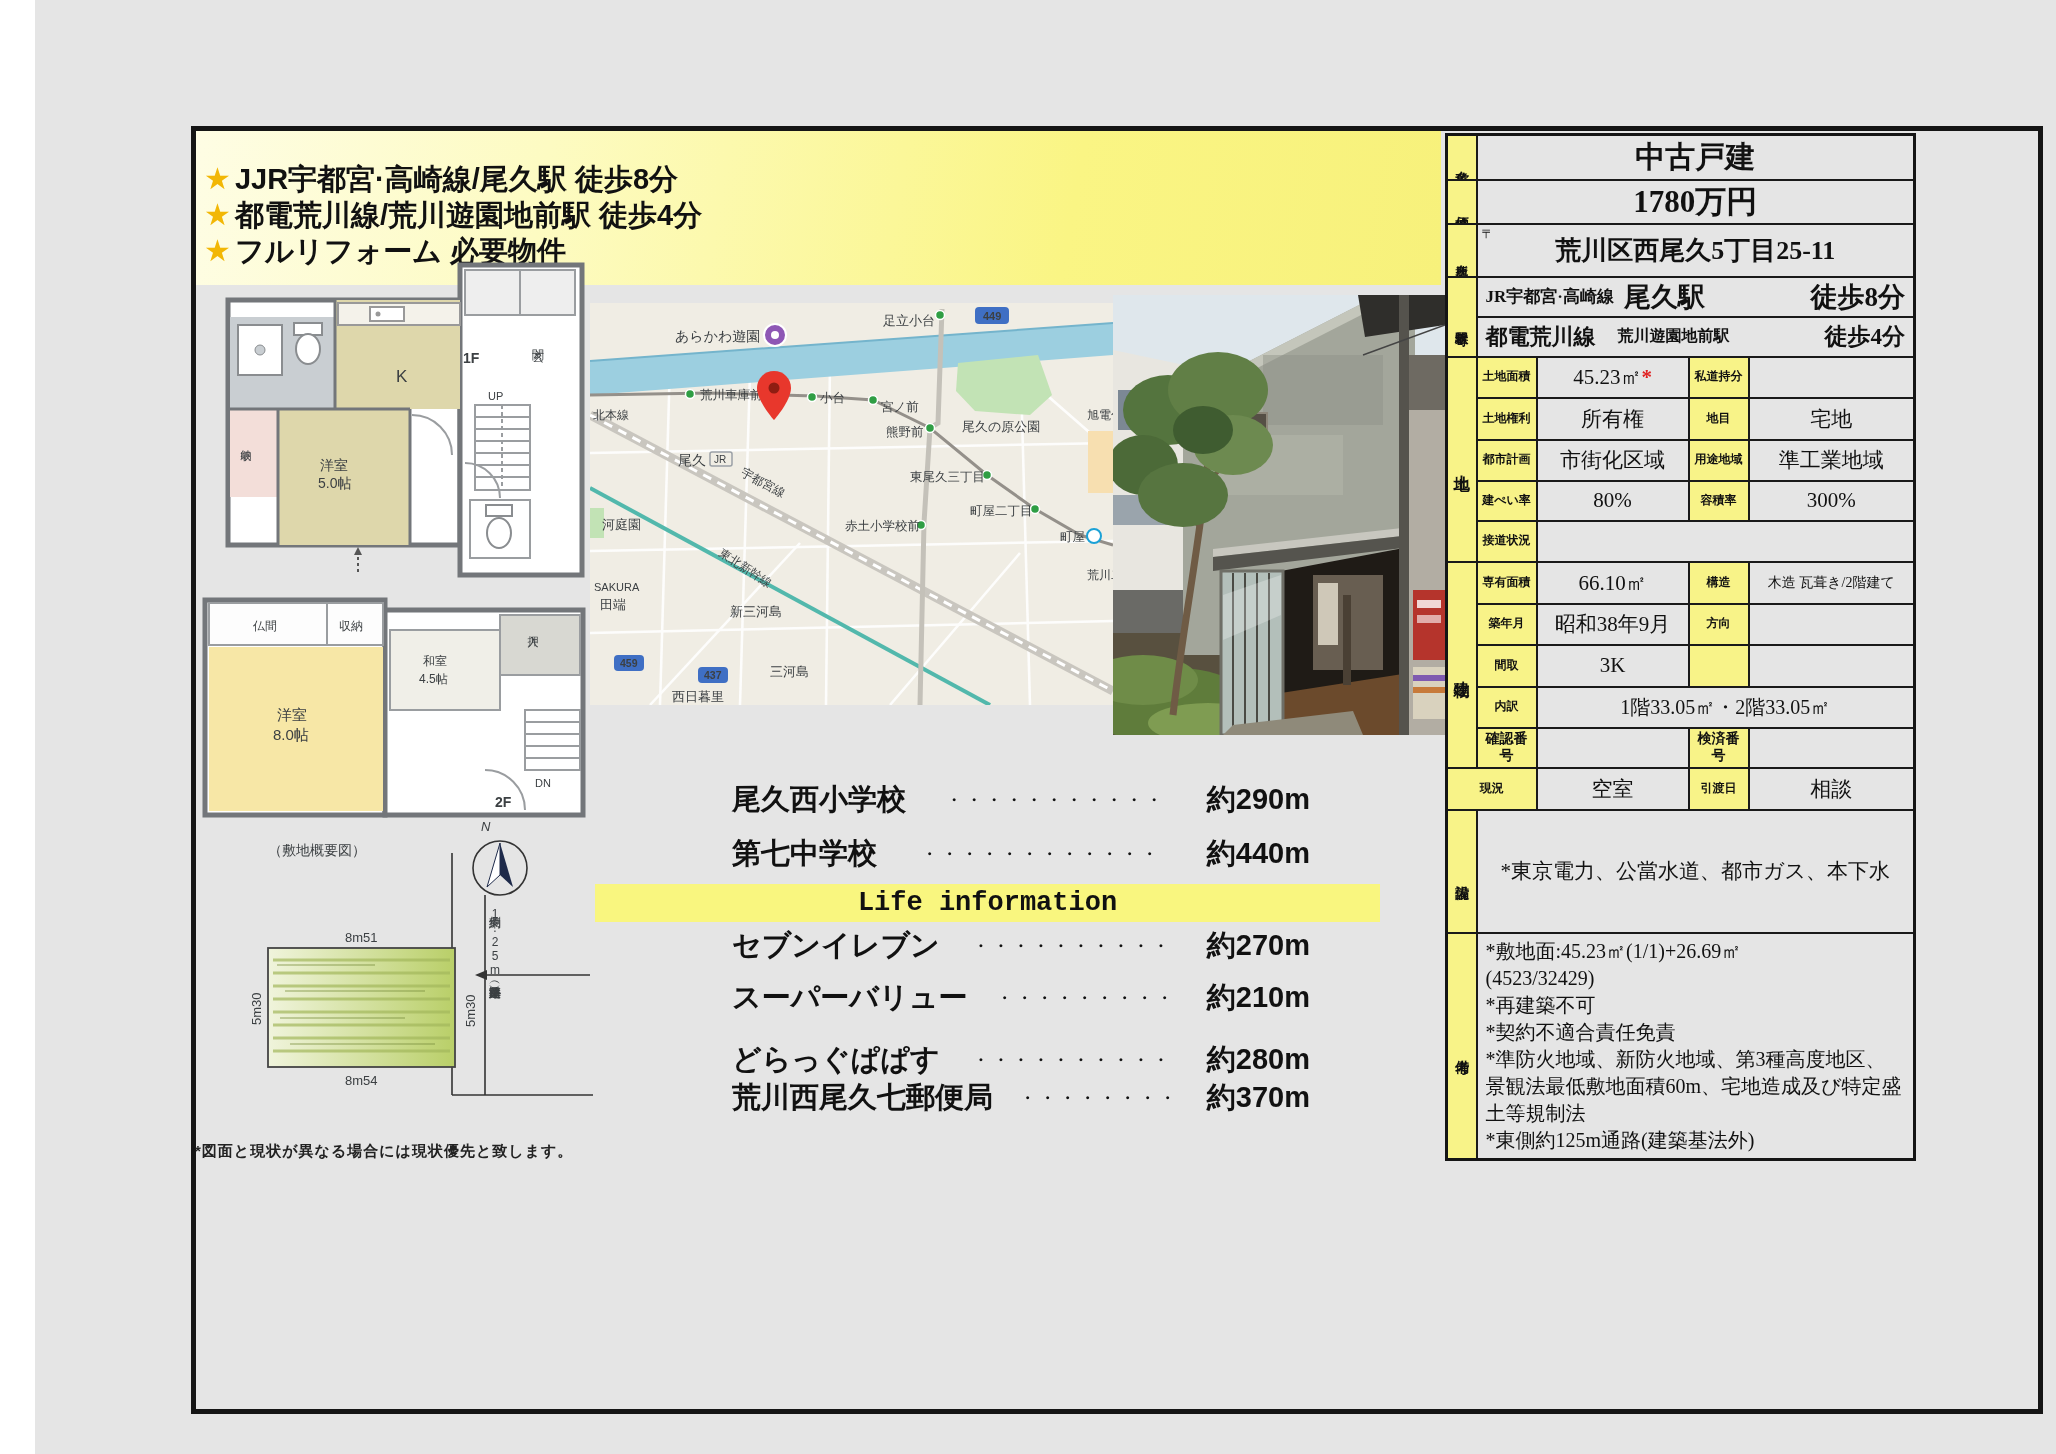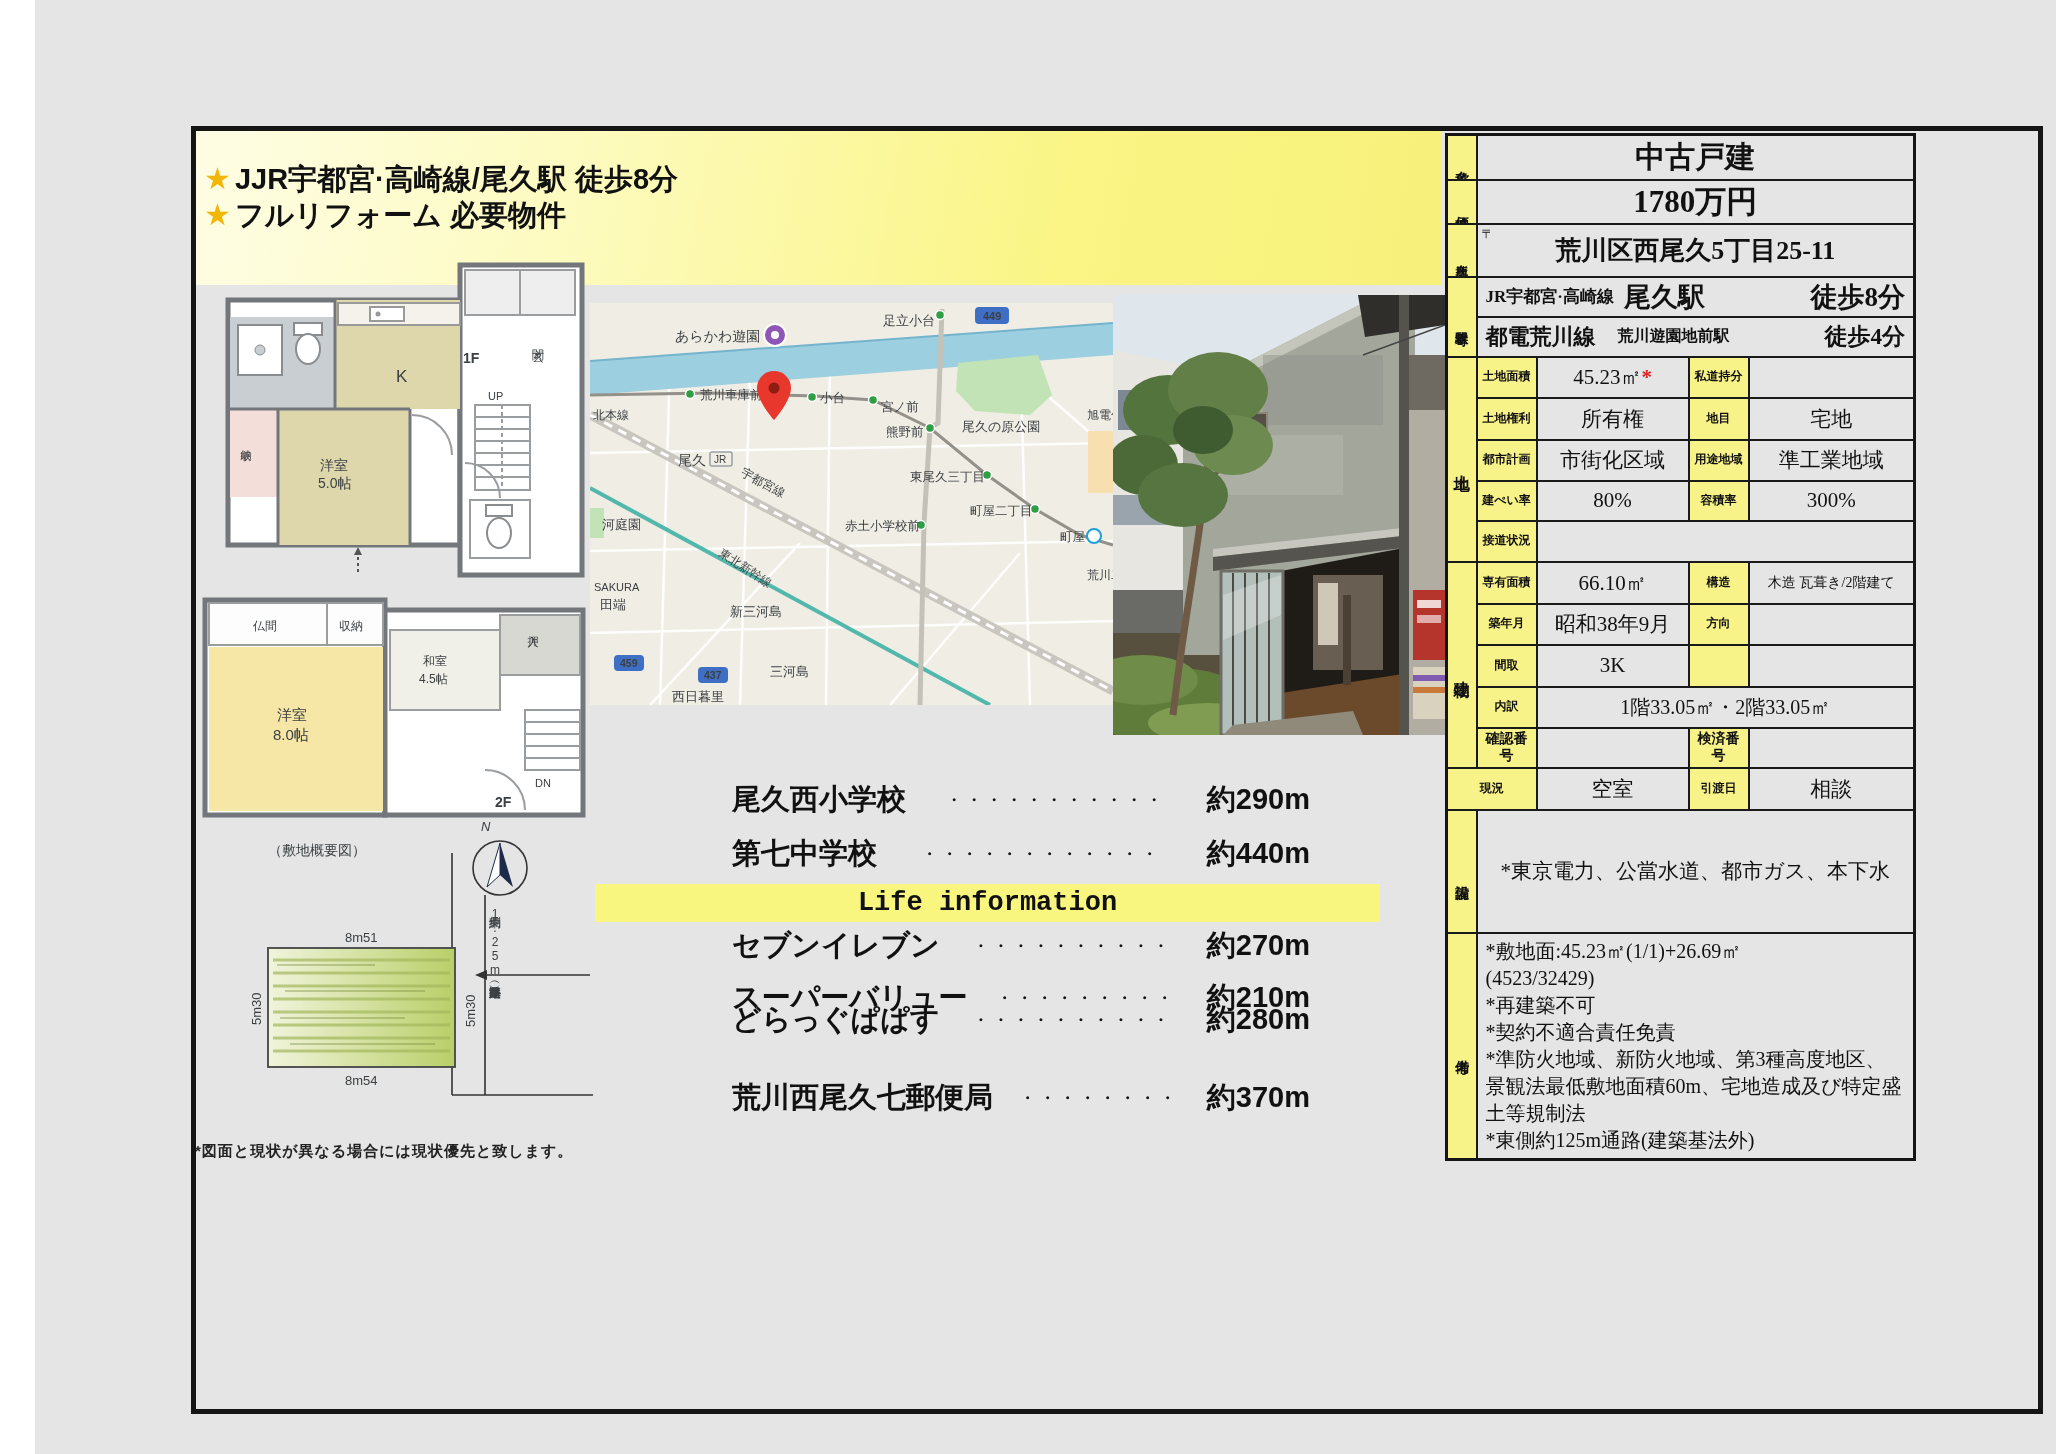--- a/index.html
+++ b/index.html
@@ -38,20 +38,21 @@
 </style>
 </head>
 <body>
 
 <div class="page">
 
   <div class="abs frame" style="left:156px;top:126px;width:1852px;height:1288px;"></div>
 
   <div class="abs banner" style="left:161px;top:131px;width:1245px;height:154px;">
     <div class="bl"><span class="star">★</span><span>JJR宇都宮·高崎線/尾久駅  徒歩8分</span></div>
+    <div class="bl"><span class="star">★</span><span>都電荒川線/荒川遊園地前駅  徒歩4分</span></div>
     <div class="bl"><span class="star">★</span><span>フルリフォーム  必要物件</span></div>
   </div>
 
   <svg class="abs" style="left:185px;top:245px;" width="370" height="340" viewBox="0 0 370 340">
     <g stroke="#73767a" stroke-width="5" fill="none">
       <rect x="8" y="55" width="232" height="245" fill="#ffffff"></rect>
       <rect x="240" y="20" width="122" height="310" fill="#ffffff"></rect>
     </g>
     <rect x="10" y="72" width="105" height="92" fill="#c9ced2"></rect>
     <rect x="18" y="80" width="44" height="50" fill="#ffffff" stroke="#8a8d90" stroke-width="2"></rect>
@@ -316,21 +317,21 @@
   <div class="abs inforow" style="left:697px;top:926px;width:578px;height:40px;">
     <span>セブンイレブン</span>
     <span class="dots">・・・・・・・・・・</span>
     <span class="dist">約270m</span>
   </div>
   <div class="abs inforow" style="left:697px;top:978px;width:578px;height:40px;">
     <span>スーパーバリュー</span>
     <span class="dots">・・・・・・・・・</span>
     <span class="dist">約210m</span>
   </div>
-  <div class="abs inforow" style="left:697px;top:1000px;width:578px;height:40px;">
+  <div class="abs inforow" style="left:697px;top:1040px;width:578px;height:40px;">
     <span>どらっぐぱぱす</span>
     <span class="dots">・・・・・・・・・・</span>
     <span class="dist">約280m</span>
   </div>
   <div class="abs inforow" style="left:697px;top:1078px;width:578px;height:40px;">
     <span>荒川西尾久七郵便局</span>
     <span class="dots">・・・・・・・・</span>
     <span class="dist">約370m</span>
   </div>
 

